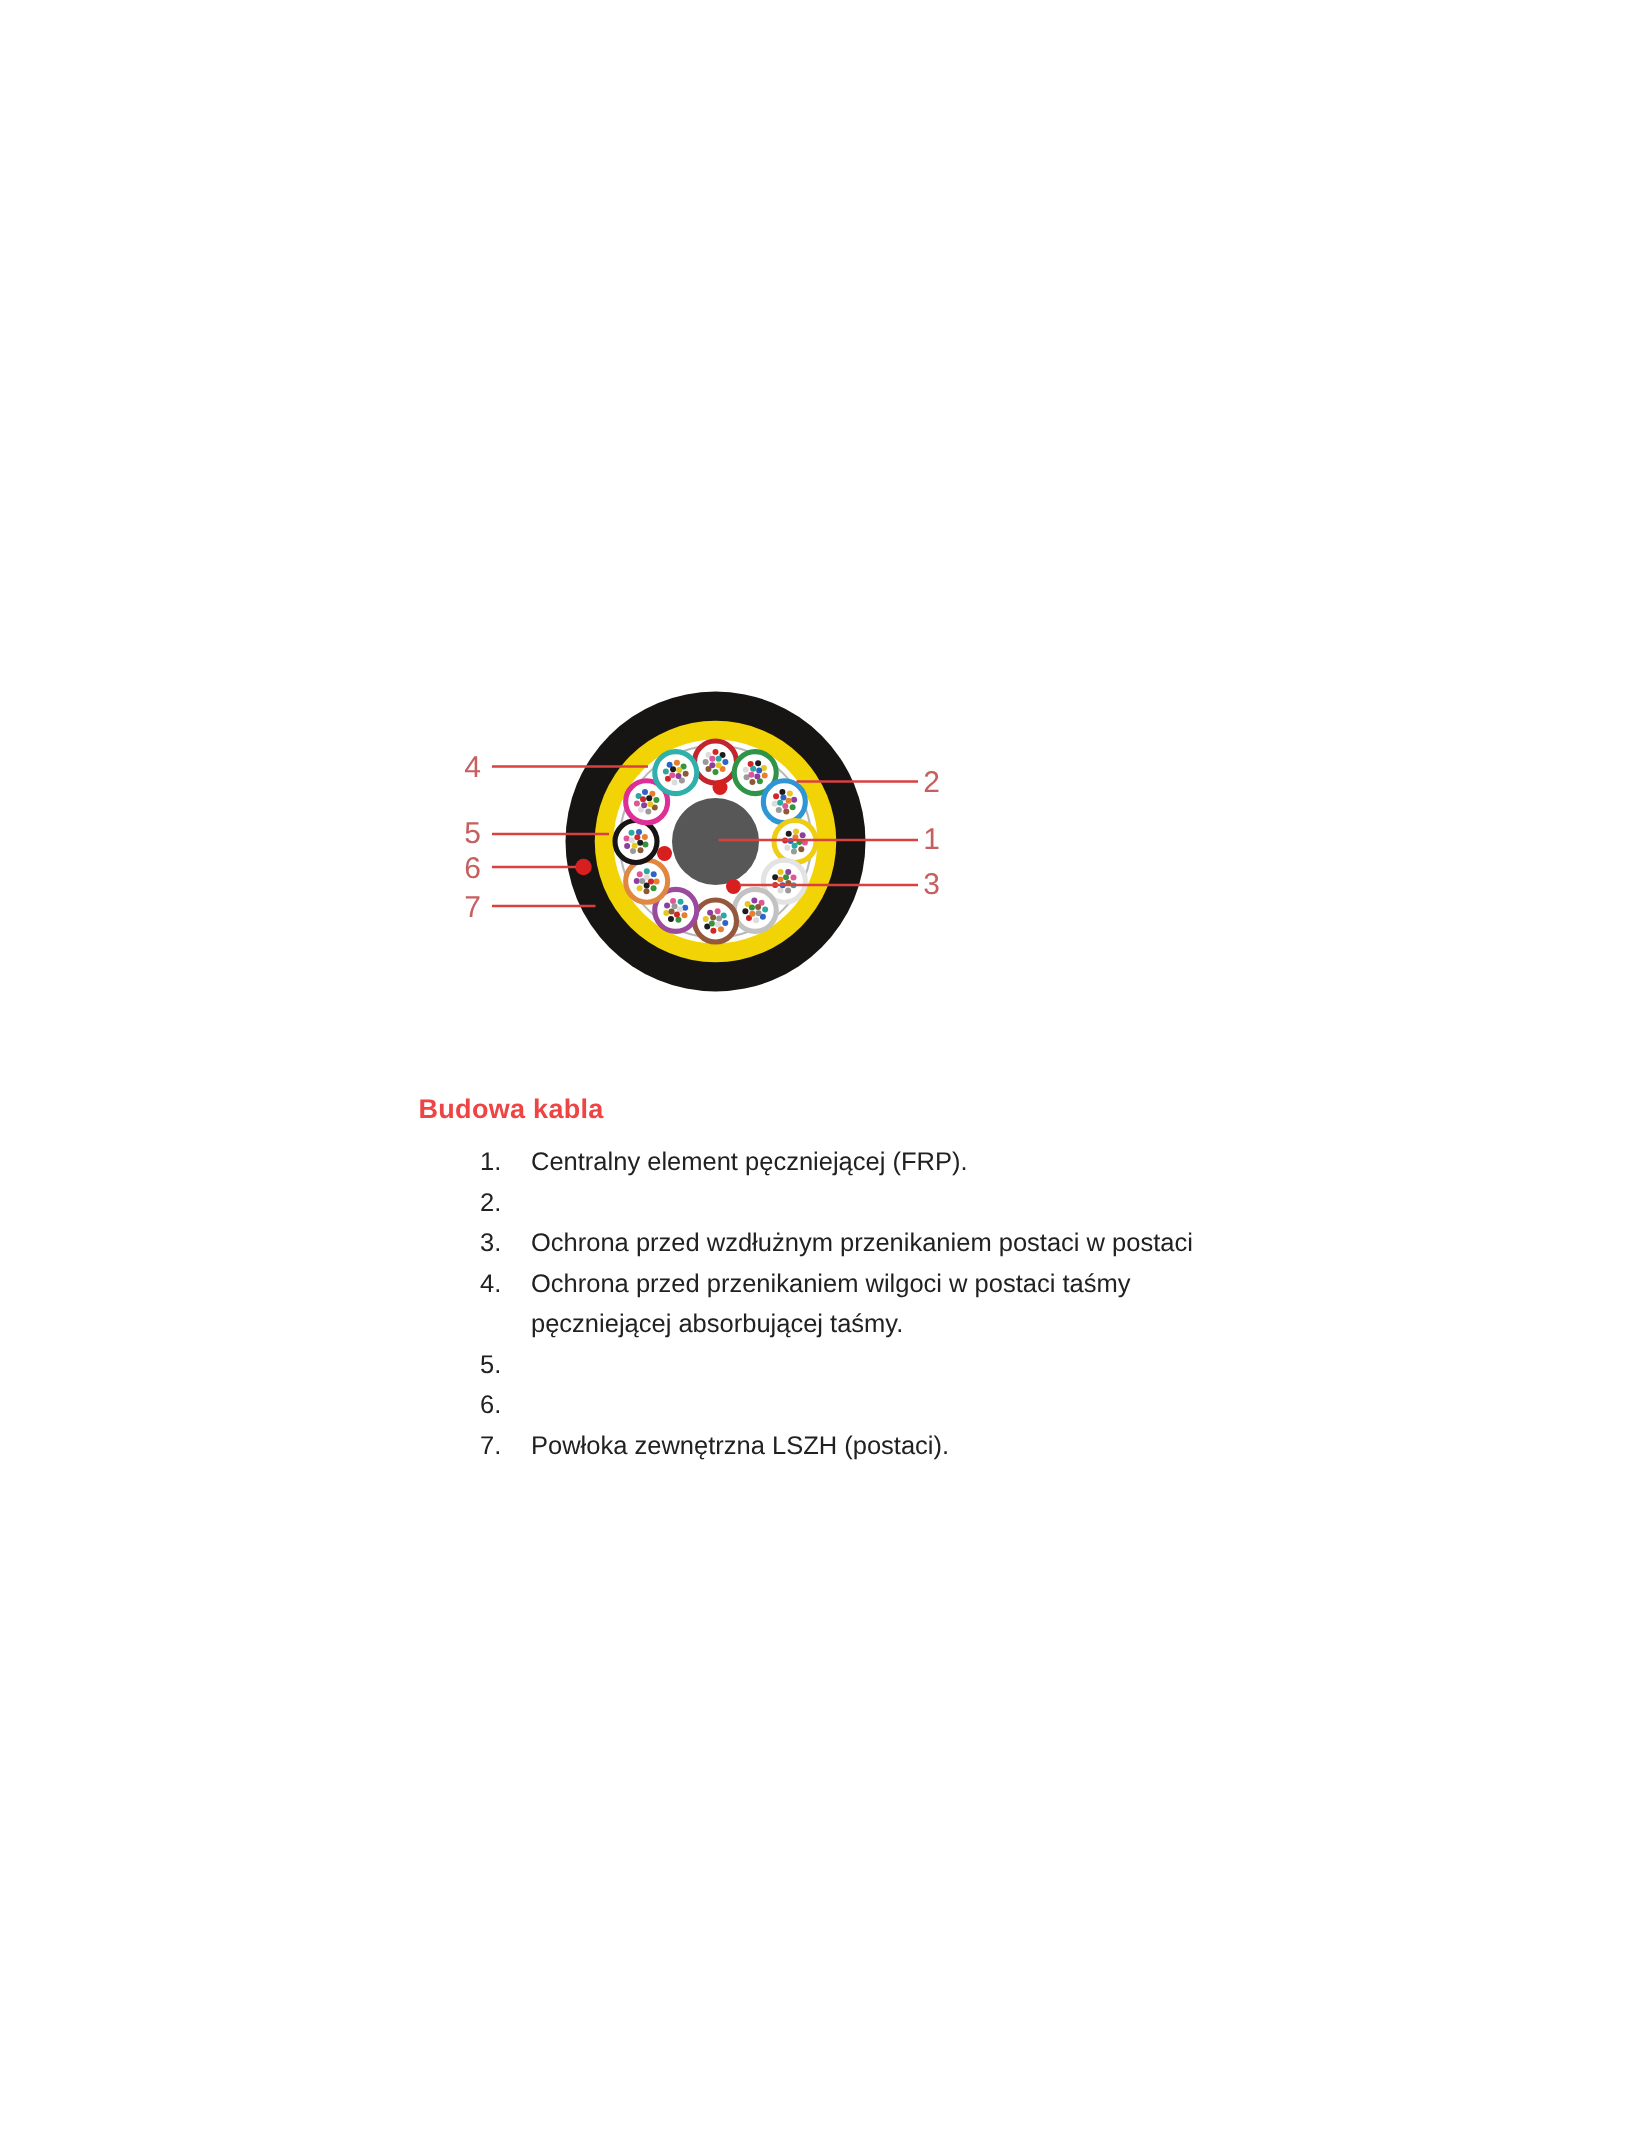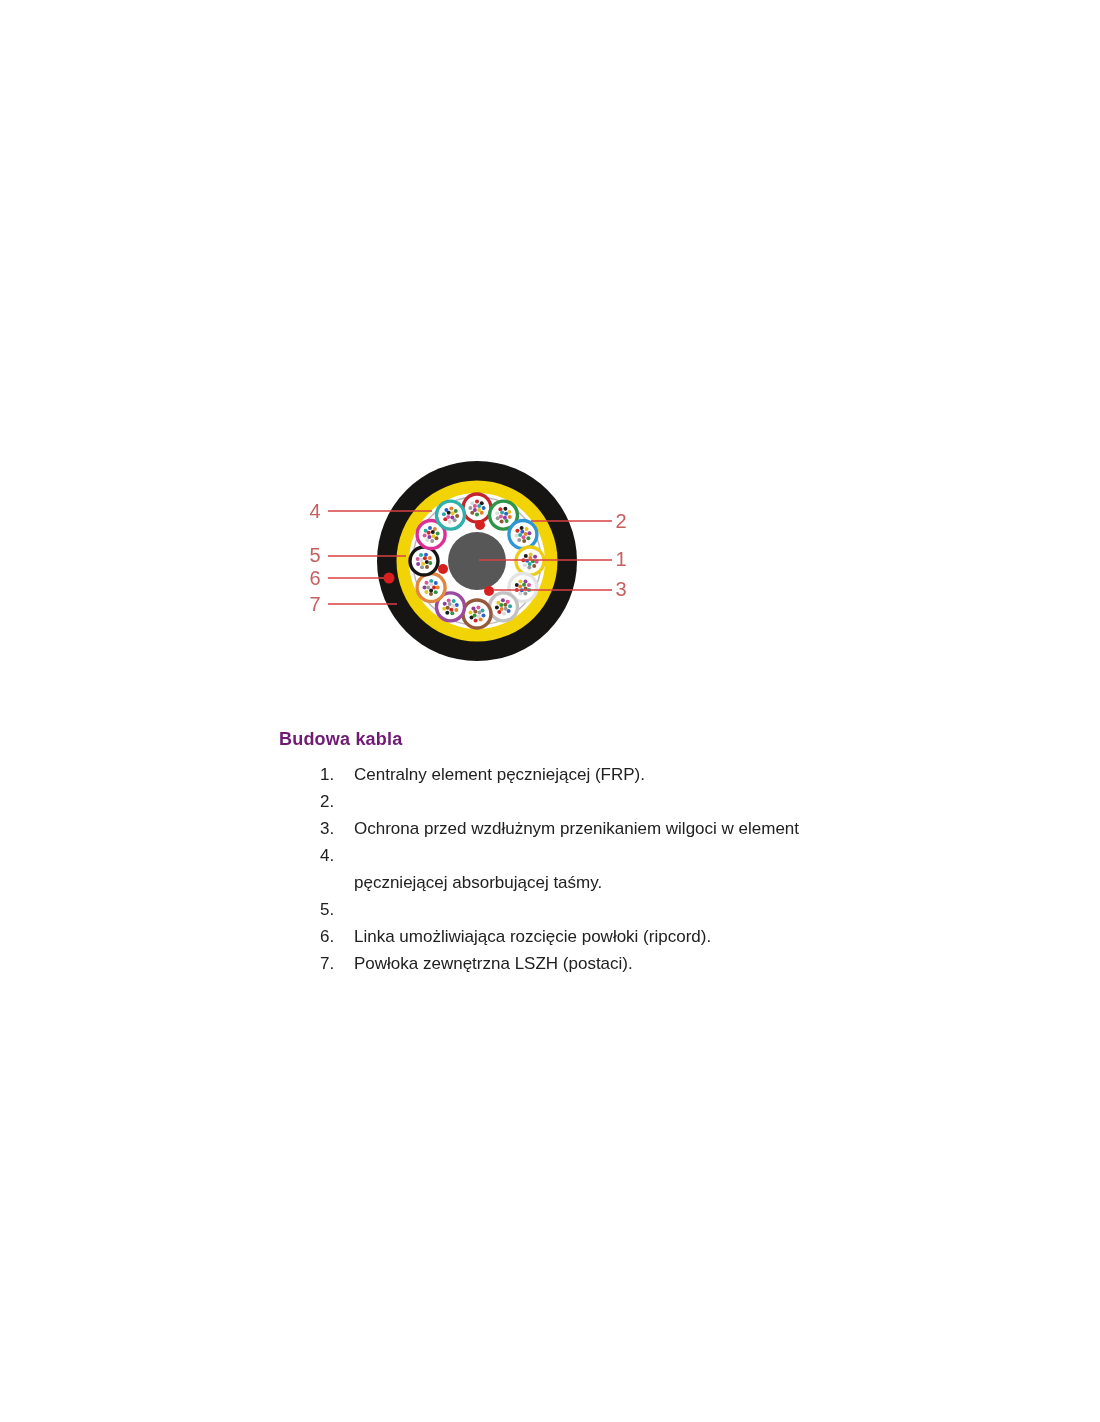--- a/index.html
+++ b/index.html
@@ -18,21 +18,21 @@
     width: 1100px;
     height: 720px;
   }
   .section-title {
     position: absolute;
     left: 279px;
     top: 729px;
     margin: 0;
     font-size: 18px;
     font-weight: bold;
-    color: #701a75;
+    color: #ef4444;
     letter-spacing: 0.2px;
   }
   .construction-list {
     position: absolute;
     left: 320px;
     top: 761px;
     margin: 0;
     padding: 0;
     list-style: none;
     font-size: 17px;
@@ -243,41 +243,41 @@
         </div>
       </li>
       <li>
         <div class="row">
           <span class="num">2.</span>
         </div>
       </li>
       <li>
         <div class="row">
           <span class="num">3.</span>
-          <span class="txt">Ochrona przed wzdłużnym przenikaniem wilgoci w element</span>
+          <span class="txt">Ochrona przed wzdłużnym przenikaniem postaci w postaci</span>
         </div>
       </li>
       <li>
         <div class="row">
           <span class="num">4.</span>
+          <span class="txt">Ochrona przed przenikaniem wilgoci w postaci taśmy</span>
         </div>
         <div class="row">
           <span class="num"></span>
           <span class="txt">pęczniejącej absorbującej taśmy.</span>
         </div>
       </li>
       <li>
         <div class="row">
           <span class="num">5.</span>
         </div>
       </li>
       <li>
         <div class="row">
           <span class="num">6.</span>
-          <span class="txt">Linka umożliwiająca rozcięcie powłoki (ripcord).</span>
         </div>
       </li>
       <li>
         <div class="row">
           <span class="num">7.</span>
           <span class="txt">Powłoka zewnętrzna LSZH (postaci).</span>
         </div>
       </li>
     </ol>
 

